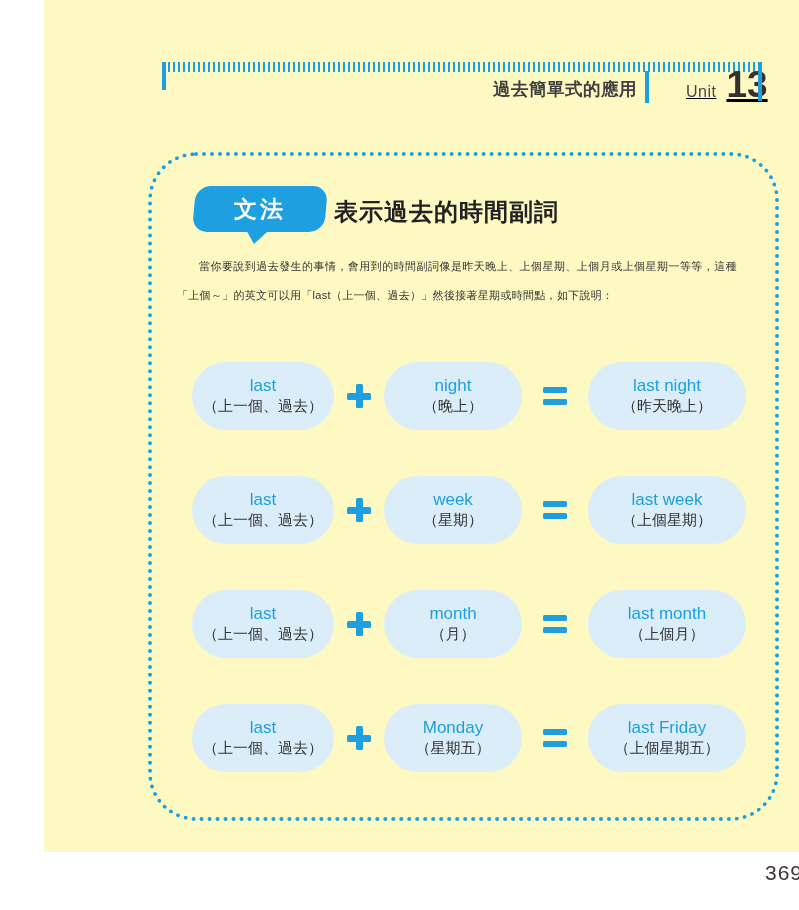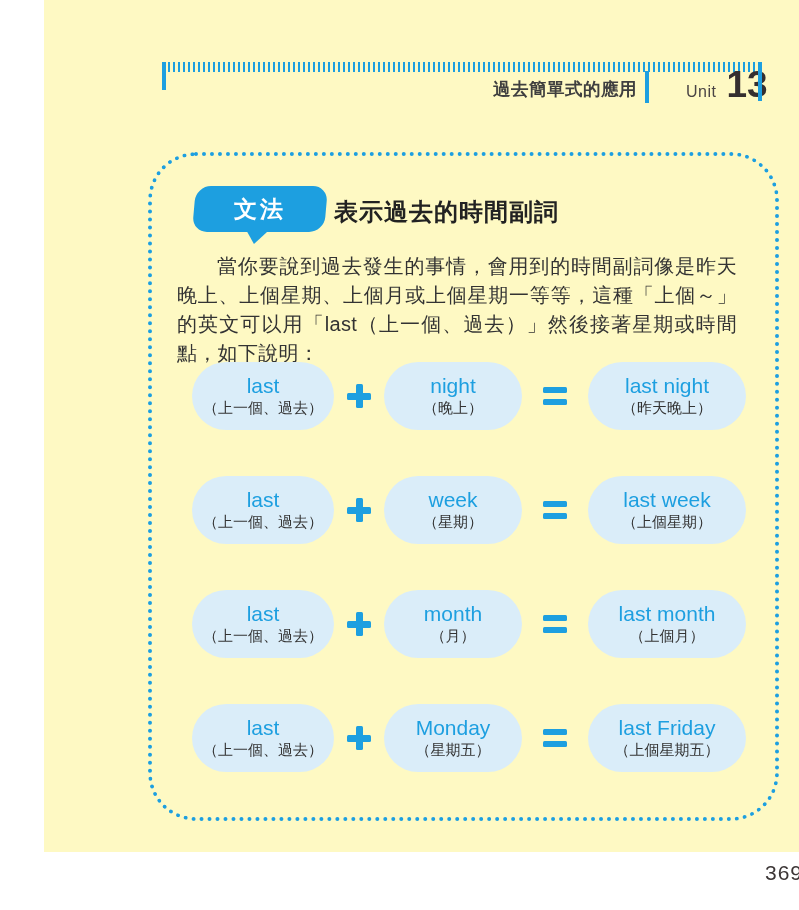--- a/index.html
+++ b/index.html
@@ -22,21 +22,21 @@
   }
   .tick{position:absolute;width:4px;background:var(--accent);}
   .tick-left{left:118px;top:62px;height:28px;}
   .tick-mid{left:601px;top:71px;height:32px;}
   .tick-right{left:714px;top:62px;height:39px;}
   .hdr-title{
     position:absolute;top:77px;left:449px;width:140px;
     font-size:17.5px;font-weight:bold;color:#3f3f3f;letter-spacing:.5px;white-space:nowrap;
   }
   .unit-group{
-    position:absolute;left:642px;top:64px;display:flex;align-items:baseline;gap:10px;
+    position:absolute;left:642px;top:64px;display:flex;align-items:baseline;gap:10px;text-decoration:underline;
   }
   .unit-word{font-size:16px;color:#4a4444;letter-spacing:.5px;}
   .unit-num{font-size:37px;font-weight:bold;color:#352f2f;}
 
   
   .gbox{
     position:absolute;left:104px;top:152px;width:631px;height:669px;
     border:4px dotted var(--accent);border-radius:48px;
   }
   .badge{
@@ -51,37 +51,37 @@
     position:absolute;left:54px;bottom:-12px;width:0;height:0;
     border-left:9px solid transparent;border-right:14px solid transparent;
     border-top:14px solid var(--accent);
   }
   .gtitle{
     position:absolute;left:182px;top:40px;
     font-size:24px;font-weight:bold;color:#222222;letter-spacing:1px;white-space:nowrap;
   }
   .gpara{
     position:absolute;left:25px;top:96px;width:560px;
-    font-size:20px;line-height:29px;color:var(--ink);
+    font-size:11px;line-height:29px;color:var(--ink);
     text-indent:2em;text-align:justify;letter-spacing:.3px;
   }
   
   .rows{
     position:absolute;left:40px;top:206px;width:556px;
     display:flex;flex-direction:column;gap:46px;
   }
   .eq-row{
     display:grid;grid-template-columns:142px 50px 138px 66px 158px;
     align-items:center;height:68px;
   }
   .bubble{
     background:var(--bubble);border-radius:34px;height:68px;
     display:flex;flex-direction:column;align-items:center;justify-content:center;gap:1px;
   }
-  .bubble .en{font-size:21px;color:var(--accent);font-weight:500;}
+  .bubble .en{font-size:17px;color:var(--accent);font-weight:500;}
   .bubble .zh{font-size:15px;color:var(--ink);white-space:nowrap;}
   .op{display:flex;align-items:center;justify-content:center;}
   .plus-shape{position:relative;width:24px;height:24px;}
   .plus-shape::before{
     content:"";position:absolute;left:0;top:9px;width:24px;height:7px;
     background:var(--accent);border-radius:1.5px;
   }
   .plus-shape::after{
     content:"";position:absolute;left:8.5px;top:0;width:7px;height:24px;
     background:var(--accent);border-radius:1.5px;

